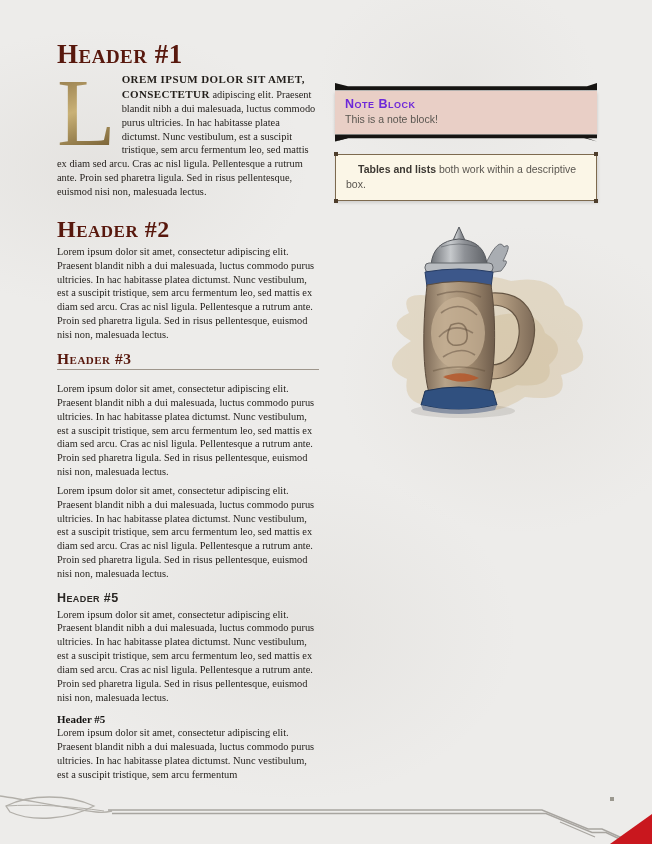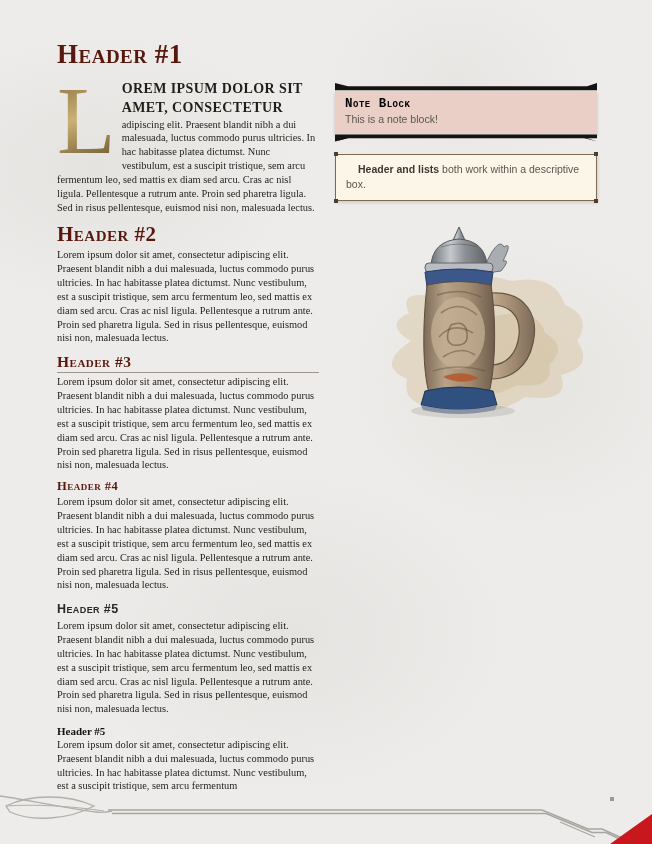--- a/index.html
+++ b/index.html
@@ -22,23 +22,23 @@
     display:flex; gap:16px;
   }
   .col { width:262px; }
   .col-right { padding-top:33px; }
 
   h1.hdr, h2.hdr, h3.hdr, h4.hdr {
     font-family:"Liberation Serif", serif;
     font-variant:small-caps; color:#58180d; font-weight:700;
     letter-spacing:.5px; line-height:1.05;
   }
-  h1.hdr { font-size:27px; margin-bottom:12px; }
-  h2.hdr { font-size:21px; margin-top:9px; margin-bottom:3px; }
-  h3.hdr { font-size:15.5px; margin-top:9px; margin-bottom:2px;
+  h1.hdr { font-size:27px; margin-bottom:4px; }
+  h2.hdr { font-size:24px; margin-top:18px; margin-bottom:3px; }
+  h3.hdr { font-size:15.5px; margin-top:9px; margin-bottom:12px;
            border-bottom:1px solid #9e968c; padding-bottom:2px; }
   h4.hdr { font-size:12.5px; margin-top:8px; margin-bottom:2px; }
   h5.hdr {
     font-family:"Liberation Sans", sans-serif; font-variant:small-caps;
     color:#2b2825; font-weight:700; font-size:12.5px; letter-spacing:.4px;
     margin-top:10px; margin-bottom:3px;
   }
   h6.hdr {
     font-family:"Liberation Serif", serif; color:#151311; font-weight:700;
     font-size:11px; margin-top:9px; margin-bottom:1px;
@@ -48,32 +48,32 @@
     text-align:left;
   }
   .dropcap {
     float:left; font-family:"Liberation Serif", serif;
     font-size:96px; line-height:.78; font-weight:400;
     padding-right:6px; padding-top:4px;
     background:linear-gradient(160deg,#9c8352 10%,#c9b176 45%,#7c6538 90%);
     -webkit-background-clip:text; background-clip:text; color:transparent;
     text-shadow:none;
   }
-  .leadcaps { text-transform:uppercase; font-size:14px; letter-spacing:.4px; font-weight:700; color:#221e1a; }
+  .leadcaps { text-transform:uppercase; font-size:11px; letter-spacing:.4px; font-weight:700; color:#221e1a; }
 
   
   .note-block { position:relative; margin-top:10px; margin-bottom:12px; }
   .note-cap { display:block; width:100%; height:8px; }
   .note-inner {
     background:#e9cfc6; padding:6px 10px 8px 10px;
     box-shadow:0 2px 3px rgba(0,0,0,.18);
   }
   .block-title {
-    font-family:Liberation Mono, monospace; font-variant:small-caps;
-    font-weight:700; font-size:12.5px; letter-spacing:.5px; color:#000000;
+    font-family:Liberation Sans, sans-serif; font-variant:small-caps;
+    font-weight:700; font-size:12.5px; letter-spacing:.5px; color:#6d28d9;
     margin-bottom:1px;
   }
   .block-body {
     font-family:"Liberation Sans", sans-serif; font-size:10.5px;
     color:#5a5650; line-height:1.38;
   }
 
   
   .descriptive-box {
     position:relative; margin-top:4px; margin-bottom:14px;
@@ -103,21 +103,20 @@
     <div class="col col-left">
       <h1 class="hdr">Header #1</h1>
       <p class="body"><span class="dropcap">L</span><span class="leadcaps">orem ipsum dolor sit amet, consectetur</span><span> adipiscing elit. Praesent blandit nibh a dui malesuada, luctus commodo purus ultricies. In hac habitasse platea dictumst. Nunc vestibulum, est a suscipit tristique, sem arcu fermentum leo, sed mattis ex diam sed arcu. Cras ac nisl ligula. Pellentesque a rutrum ante. Proin sed pharetra ligula. Sed in risus pellentesque, euismod nisi non, malesuada lectus.</span></p>
 
       <h2 class="hdr">Header #2</h2>
       <p class="body">Lorem ipsum dolor sit amet, consectetur adipiscing elit. Praesent blandit nibh a dui malesuada, luctus commodo purus ultricies. In hac habitasse platea dictumst. Nunc vestibulum, est a suscipit tristique, sem arcu fermentum leo, sed mattis ex diam sed arcu. Cras ac nisl ligula. Pellentesque a rutrum ante. Proin sed pharetra ligula. Sed in risus pellentesque, euismod nisi non, malesuada lectus.</p>
 
       <h3 class="hdr">Header #3</h3>
       <p class="body">Lorem ipsum dolor sit amet, consectetur adipiscing elit. Praesent blandit nibh a dui malesuada, luctus commodo purus ultricies. In hac habitasse platea dictumst. Nunc vestibulum, est a suscipit tristique, sem arcu fermentum leo, sed mattis ex diam sed arcu. Cras ac nisl ligula. Pellentesque a rutrum ante. Proin sed pharetra ligula. Sed in risus pellentesque, euismod nisi non, malesuada lectus.</p>
 
-      <h4 class="hdr">Header #4</h4>
       <p class="body">Lorem ipsum dolor sit amet, consectetur adipiscing elit. Praesent blandit nibh a dui malesuada, luctus commodo purus ultricies. In hac habitasse platea dictumst. Nunc vestibulum, est a suscipit tristique, sem arcu fermentum leo, sed mattis ex diam sed arcu. Cras ac nisl ligula. Pellentesque a rutrum ante. Proin sed pharetra ligula. Sed in risus pellentesque, euismod nisi non, malesuada lectus.</p>
 
       <h5 class="hdr">Header #5</h5>
       <p class="body">Lorem ipsum dolor sit amet, consectetur adipiscing elit. Praesent blandit nibh a dui malesuada, luctus commodo purus ultricies. In hac habitasse platea dictumst. Nunc vestibulum, est a suscipit tristique, sem arcu fermentum leo, sed mattis ex diam sed arcu. Cras ac nisl ligula. Pellentesque a rutrum ante. Proin sed pharetra ligula. Sed in risus pellentesque, euismod nisi non, malesuada lectus.</p>
 
       <h6 class="hdr">Header #5</h6>
       <p class="body">Lorem ipsum dolor sit amet, consectetur adipiscing elit. Praesent blandit nibh a dui malesuada, luctus commodo purus ultricies. In hac habitasse platea dictumst. Nunc vestibulum, est a suscipit tristique, sem arcu fermentum</p>
     </div>
 
     <div class="col col-right">
@@ -134,21 +133,21 @@
           <polygon points="0,0.8 262,0.8 262,4 252,4 262,7.5 249,4 13,4 0,7.5 10,4 0,4" fill="#161412"></polygon>
           <polygon points="0,0.8 262,0.8 262,4.2 13,4.2 0,7.6" fill="#161412"></polygon>
         </svg>
       </div>
 
       <div class="descriptive-box">
         <span class="corner-dot dot-tl"></span>
         <span class="corner-dot dot-tr"></span>
         <span class="corner-dot dot-bl"></span>
         <span class="corner-dot dot-br"></span>
-        <p class="block-body indent"><span class="box-bold">Header and lists</span><span> both work within a descriptive box.</span></p>
+        <p class="block-body indent"><span class="box-bold">Tables and lists</span><span> both work within a descriptive box.</span></p>
       </div>
 
       <div class="stein-wrap">
         <svg width="250" height="205" viewBox="0 0 250 205">
           <defs>
             <linearGradient id="pewter" x1="0" y1="0" x2="1" y2="0">
               <stop offset="0" stop-color="#6f7277"></stop>
                 <stop offset=".35" stop-color="#c6c9cc"></stop>
               <stop offset=".6" stop-color="#8e9196"></stop>
                 <stop offset="1" stop-color="#5f6267"></stop>

